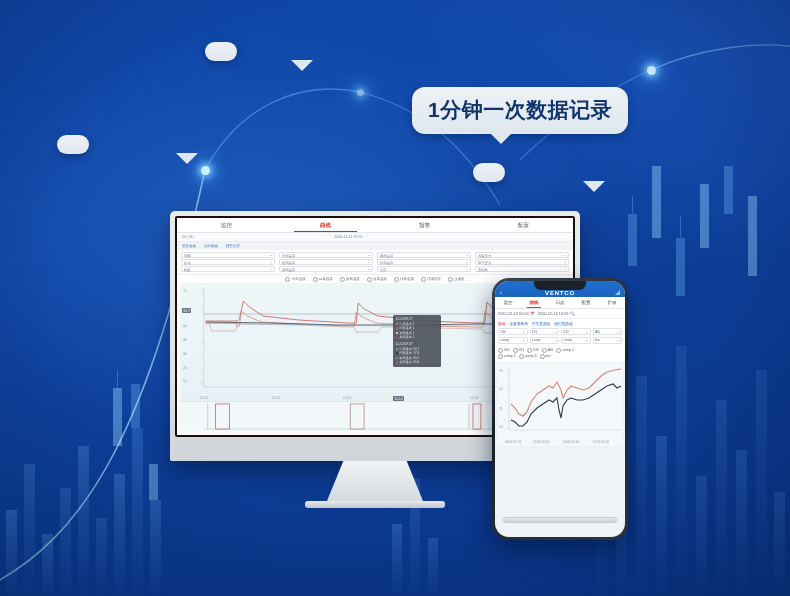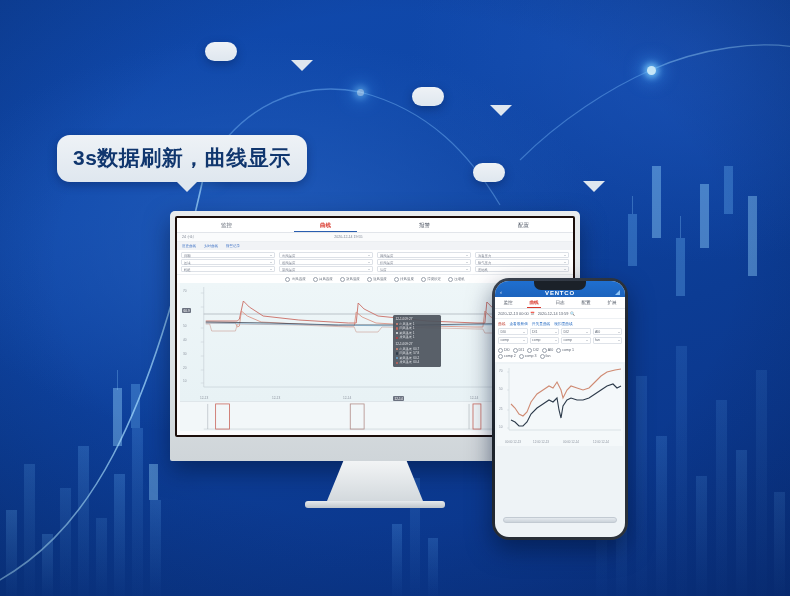--- a/index.html
+++ b/index.html
@@ -251,24 +251,24 @@
   <div class="node" style="left:647px; top:66px;"></div>
   <div class="node sm" style="left:357px; top:89px; opacity:.6"></div>
 
   <div class="vignette"></div>
 </div>
 
 <div class="bubble" id="b1">
   <span class="tail"></span>
 </div>
 <div class="bubble" id="b2">
-  <span>3s数据刷新，曲线显示</span>
   <span class="tail"></span>
 </div>
 <div class="bubble" id="b3">
+  <span>1分钟一次数据记录</span>
   <span class="tail"></span>
 </div>
 <div class="bubble" id="b4">
   <span class="tail"></span>
 </div>
 
 <div id="monitor">
   <div class="mon-bezel">
     <div class="mon-screen">
       <div class="mon-inner">

